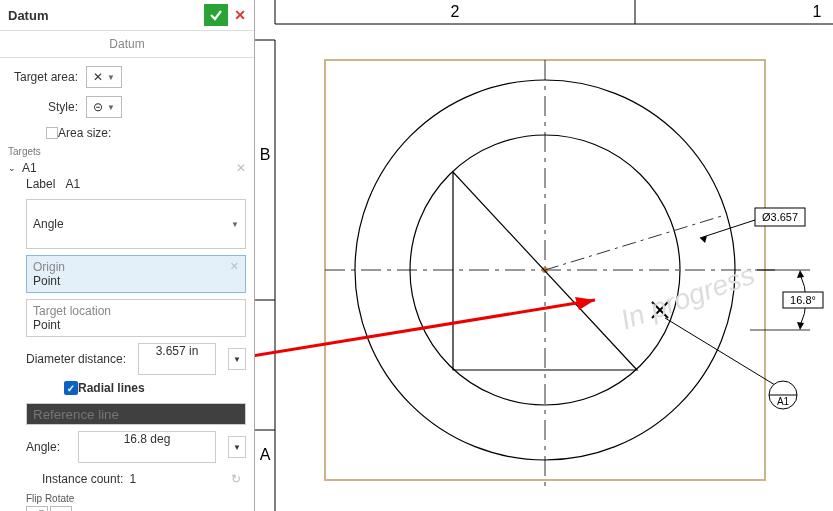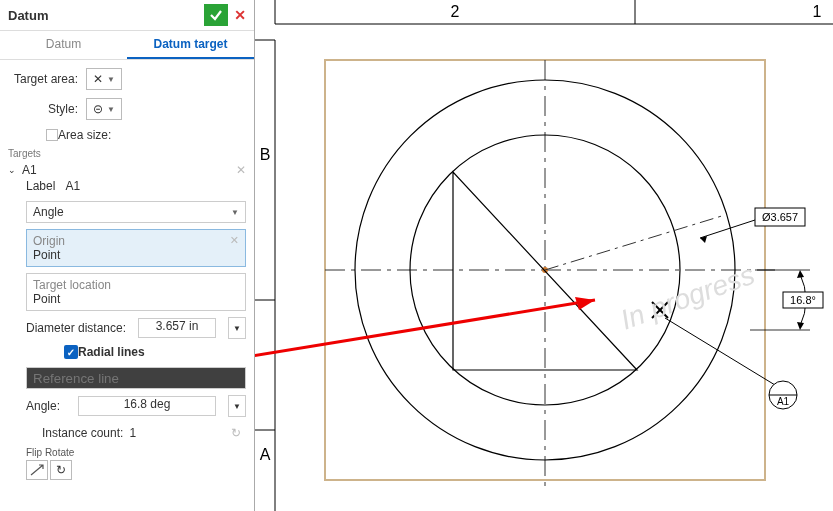--- a/index.html
+++ b/index.html
@@ -107,27 +107,27 @@
   }
   .input-block.highlight {
     border: 1px solid #8ab9e0;
     background: #e4f0f9;
   }
   .input-block .tiny { font-size: 12px; color: #888; }
   .input-block .val { font-size: 12px; }
   .input-block .close-x { float: right; color: #bbb; font-size: 11px; cursor: pointer; }
   .full-select {
     display: flex; align-items: center; justify-content: space-between;
-    border: 1px solid #ccc; padding: 3px 6px; margin-bottom: 6px;
+    border: 1px solid #ccc; padding: 17px 6px; margin-bottom: 6px;
     background: #fff; cursor: pointer;
   }
   .num-row { display: flex; align-items: center; gap: 12px; margin-bottom: 6px; }
   .num-row label { min-width: 100px; }
   .num-input {
-    border: 1px solid #ccc; height: 20px; padding: 0 6px; text-align: center;
+    border: 1px solid #ccc; height: 32px; padding: 0 6px; text-align: center;
     flex: 1; background: #fff;
   }
   .num-caret {
     border: 1px solid #ccc; width: 18px; height: 22px;
     display: flex; align-items: center; justify-content: center;
     font-size: 8px; cursor: pointer; background: #fff;
   }
   .check-filled {
     width: 14px; height: 14px; background: #0b62c1; border-radius: 2px;
     display: flex; align-items: center; justify-content: center;
@@ -172,21 +172,20 @@
           </svg>
       </div>
       <div class="btn-cancel">
         <span>✕</span>
       </div>
     </div>
   </div>
 
   <div class="tabs">
     <div class="tab">Datum</div>
-    <div class="tab active">Datum target</div>
   </div>
 
   <div class="form-body">
 
     <div class="row">
       <label>Target area:</label>
       <div class="mini-select">
         <span>✕</span>
         <span class="chev">▼</span>
       </div>

